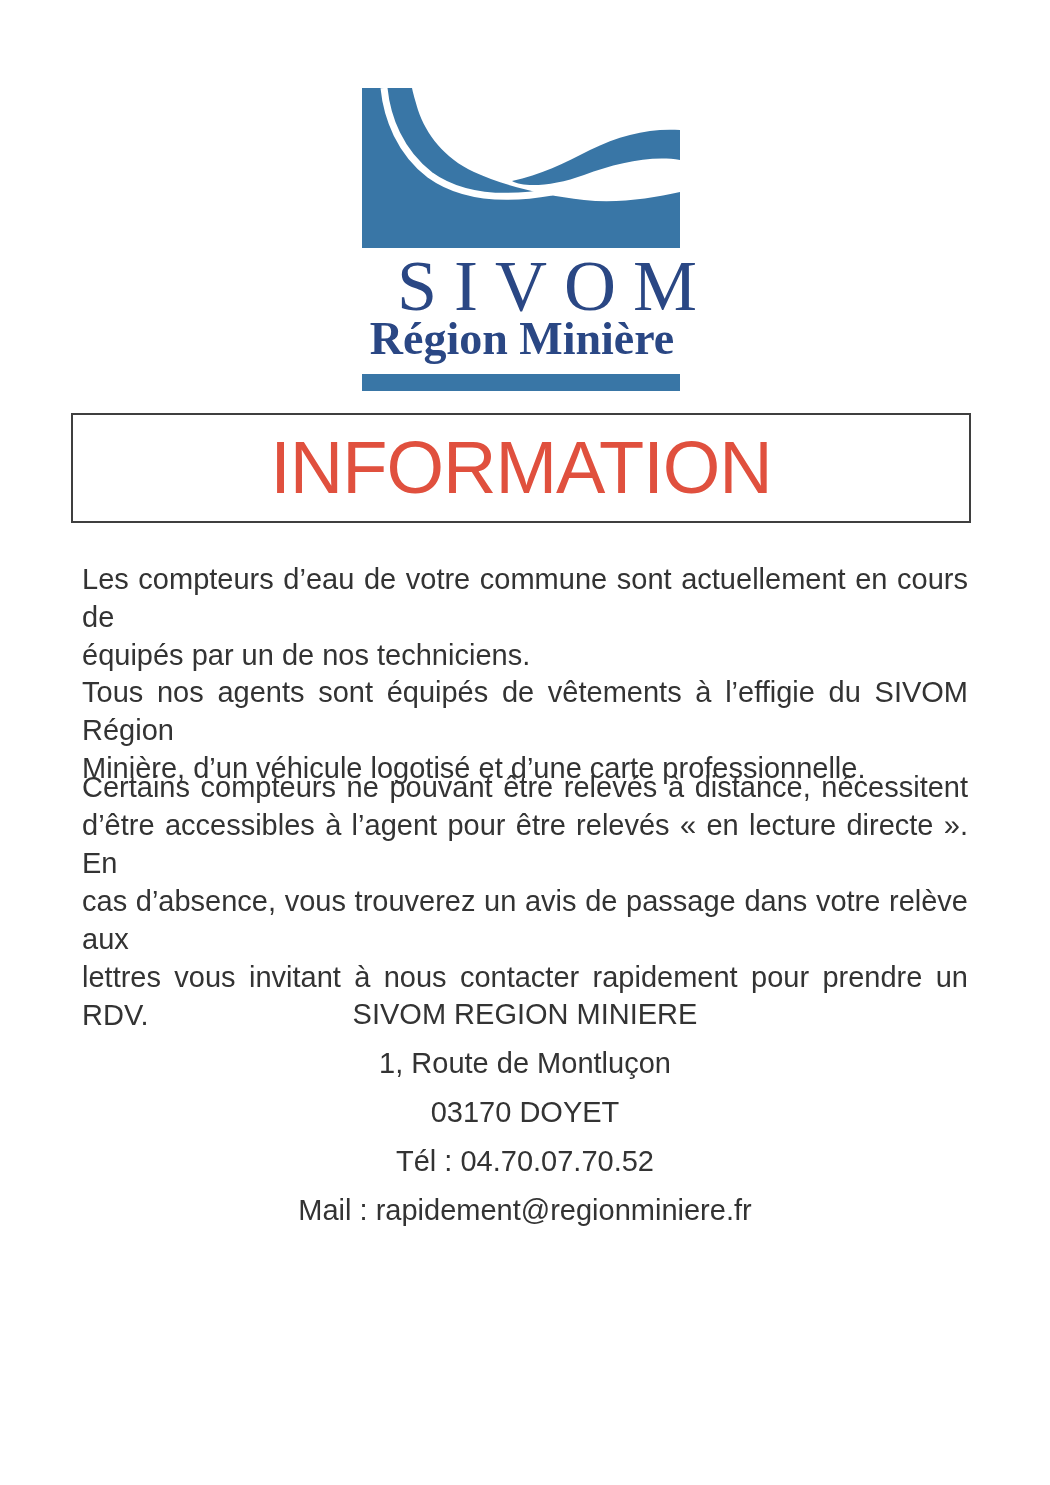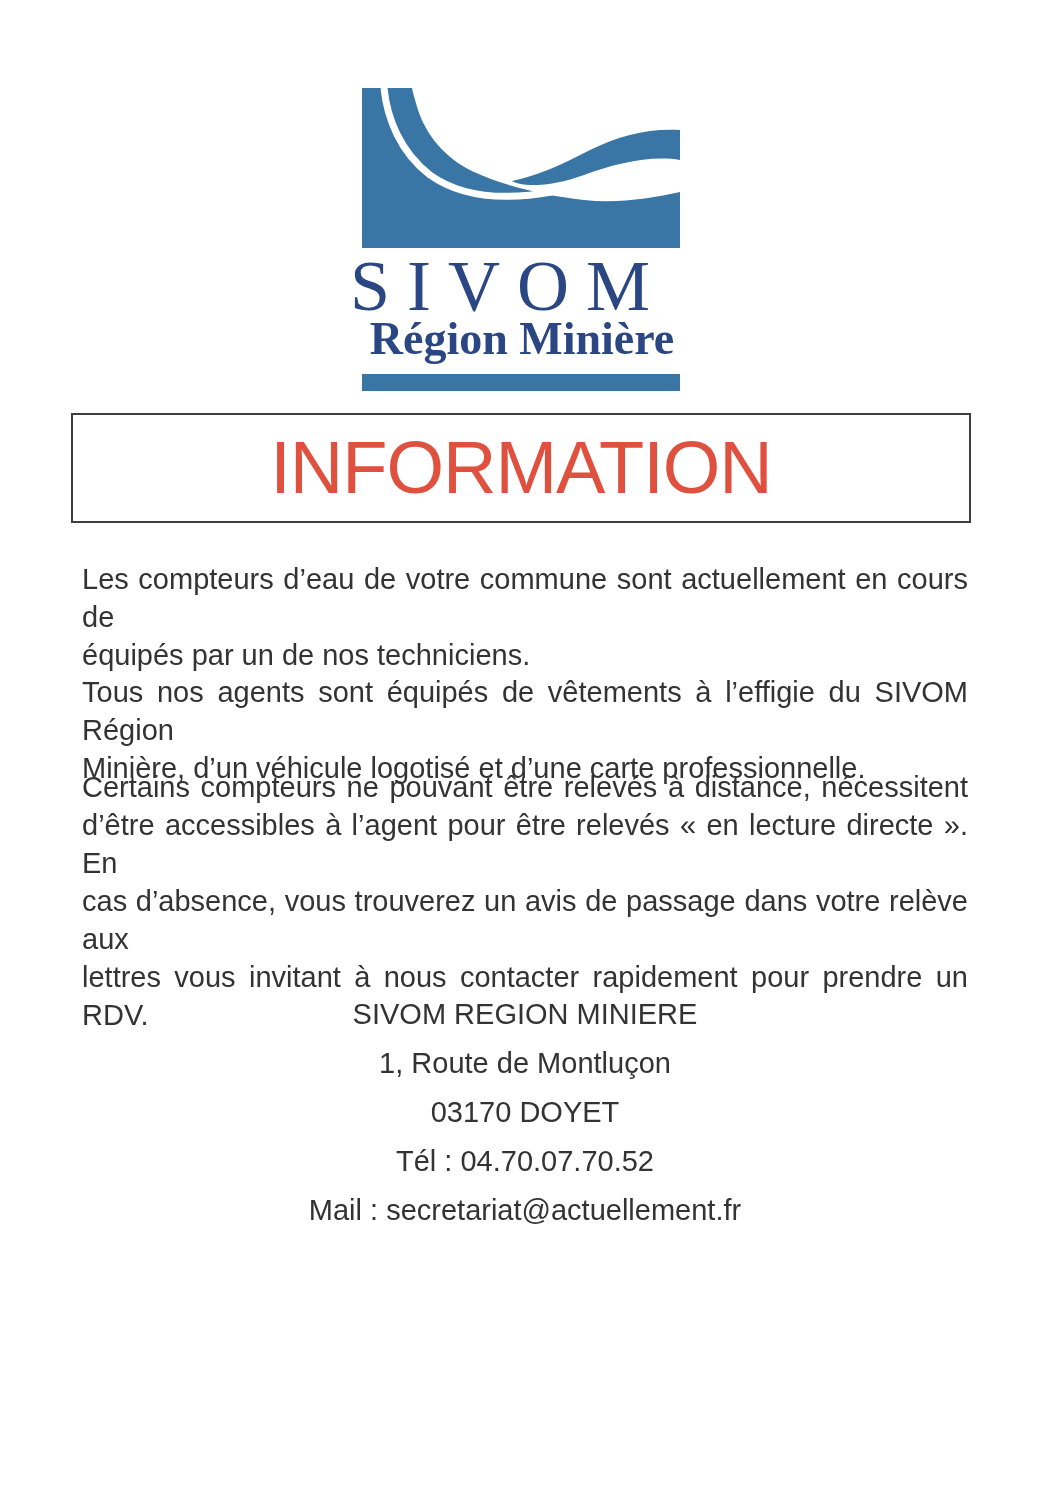--- a/index.html
+++ b/index.html
@@ -20,21 +20,21 @@
     color:var(--text);
   }
   
   .logo-svg{position:absolute;left:362px;top:88px;width:318px;height:160px;}
   .logo-svg .blue{fill:var(--steel-blue);}
   .logo-svg .stripe{stroke:#ffffff;stroke-width:7;fill:none;}
   .logo-title{
     position:absolute;left:340px;top:250px;width:364px;
     font-family:"Liberation Serif",serif;
     font-size:72px;line-height:1;letter-spacing:17px;padding-left:10px;
-    color:var(--navy);text-align:left;white-space:nowrap;
+    color:var(--navy);text-align:right;white-space:nowrap;
   }
   .logo-subtitle{
     position:absolute;left:340px;top:316px;width:364px;
     font-family:"Liberation Serif",serif;
     font-size:46px;line-height:1;
     color:var(--navy);text-align:center;white-space:nowrap;font-weight:bold;
   }
   .logo-bar{
     position:absolute;left:362px;top:374px;width:318px;height:17px;
     background:var(--steel-blue);
@@ -117,16 +117,16 @@
       <div class="line">d’être accessibles à l’agent pour être relevés « en lecture directe ». En</div>
       <div class="line">cas d’absence, vous trouverez un avis de passage dans votre relève aux</div>
       <div class="line last">lettres vous invitant à nous contacter rapidement pour prendre un RDV.</div>
     </div>
 
   <div class="contact">
     <div class="cline">SIVOM REGION MINIERE</div>
     <div class="cline">1, Route de Montluçon</div>
     <div class="cline">03170 DOYET</div>
     <div class="cline">Tél : 04.70.07.70.52</div>
-    <div class="cline">Mail : secretariat@actuellement.fr</div>
+    <div class="cline">Mail : rapidement@regionminiere.fr</div>
   </div>
 
 </div>
 
 </body></html>

